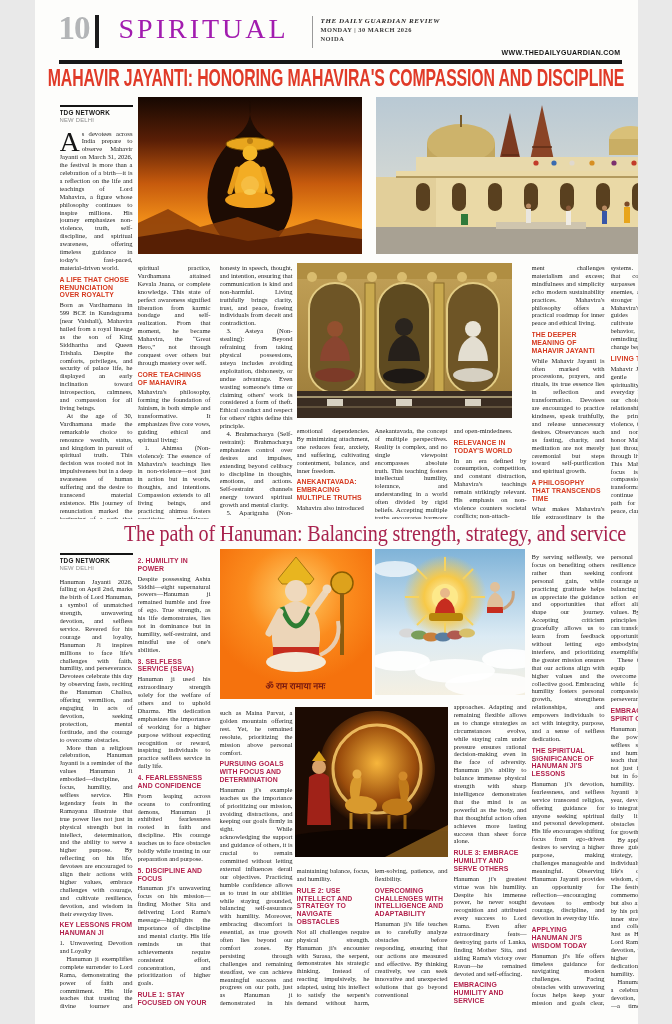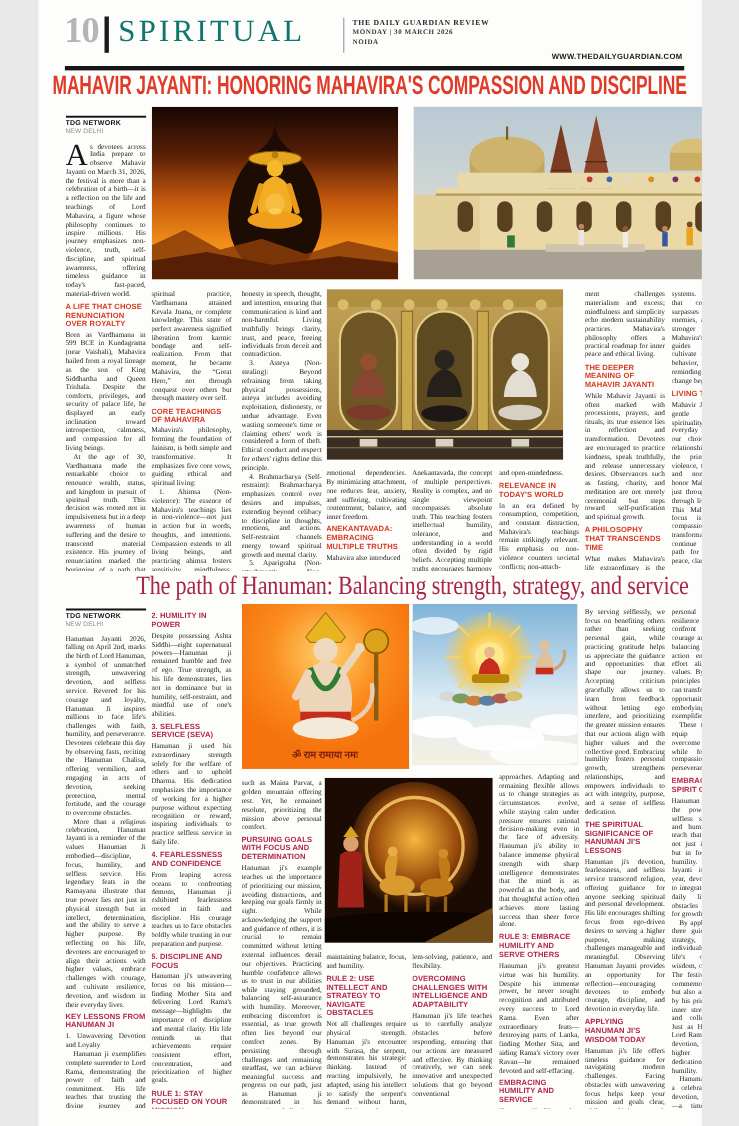--- a/index.html
+++ b/index.html
@@ -2,25 +2,25 @@
 <html style="--headline-red: #e03a28; --subhead1: #d6391f; --subhead2: #b3234e; --title2: #a8234e;"><head>
 <meta charset="utf-8">
 <style>
   html,body{margin:0;padding:0;background:#e9e9e9;}
   .page{position:relative;width:603px;height:1024px;background:#fdfdfb;overflow:hidden;
         font-family:"Liberation Serif",serif;margin:0 auto;}
   
   .pagenum{position:absolute;left:24px;top:11px;font:bold 33px/34px "Liberation Serif",serif;
            color:#b3b5b7;letter-spacing:-1px;}
   .mast-bar{position:absolute;left:60px;top:15px;width:4px;height:33px;background:#1b1b1b;}
-  .section{position:absolute;left:73px;top:12px;font:28px/34px "Liberation Serif",serif;
-           color:#0f766e;letter-spacing:3px;}
+  .section{position:absolute;left:84px;top:12px;font:28px/34px "Liberation Serif",serif;
+           color:#a21caf;letter-spacing:3px;}
   .mast-vrule{position:absolute;left:277px;top:16px;width:1px;height:32px;background:#9a9a9a;}
   .pubblock{position:absolute;left:286px;top:17px;font-family:"Liberation Serif",serif;color:#2a2a2a;}
-  .pubname{font-weight:bold;font-size:7px;line-height:9px;letter-spacing:.6px;}
+  .pubname{font-weight:bold;font-size:7px;line-height:9px;letter-spacing:.6px;font-style:italic;}
   .pubdate,.pubcity{font-weight:bold;font-size:6.4px;line-height:8.5px;letter-spacing:.5px;color:#3a3a3a;}
   .website{position:absolute;right:17px;top:48px;font:bold 7px/9px "Liberation Sans",sans-serif;
            color:#161616;letter-spacing:.3px;}
   .mast-rule{position:absolute;left:24px;right:16px;top:60px;height:3.5px;background:#171717;}
   
   .headline1{position:absolute;top:64px;left:50%;transform:translateX(-50%) scaleX(.66);
              transform-origin:center top;white-space:nowrap;
              font:800 24px/28px "Liberation Sans",sans-serif;letter-spacing:-.2px;
              color:var(--headline-red,#e03a28);}
   .headline2{position:absolute;top:-4px;left:50%;transform:translateX(-50%) scaleX(.84);

